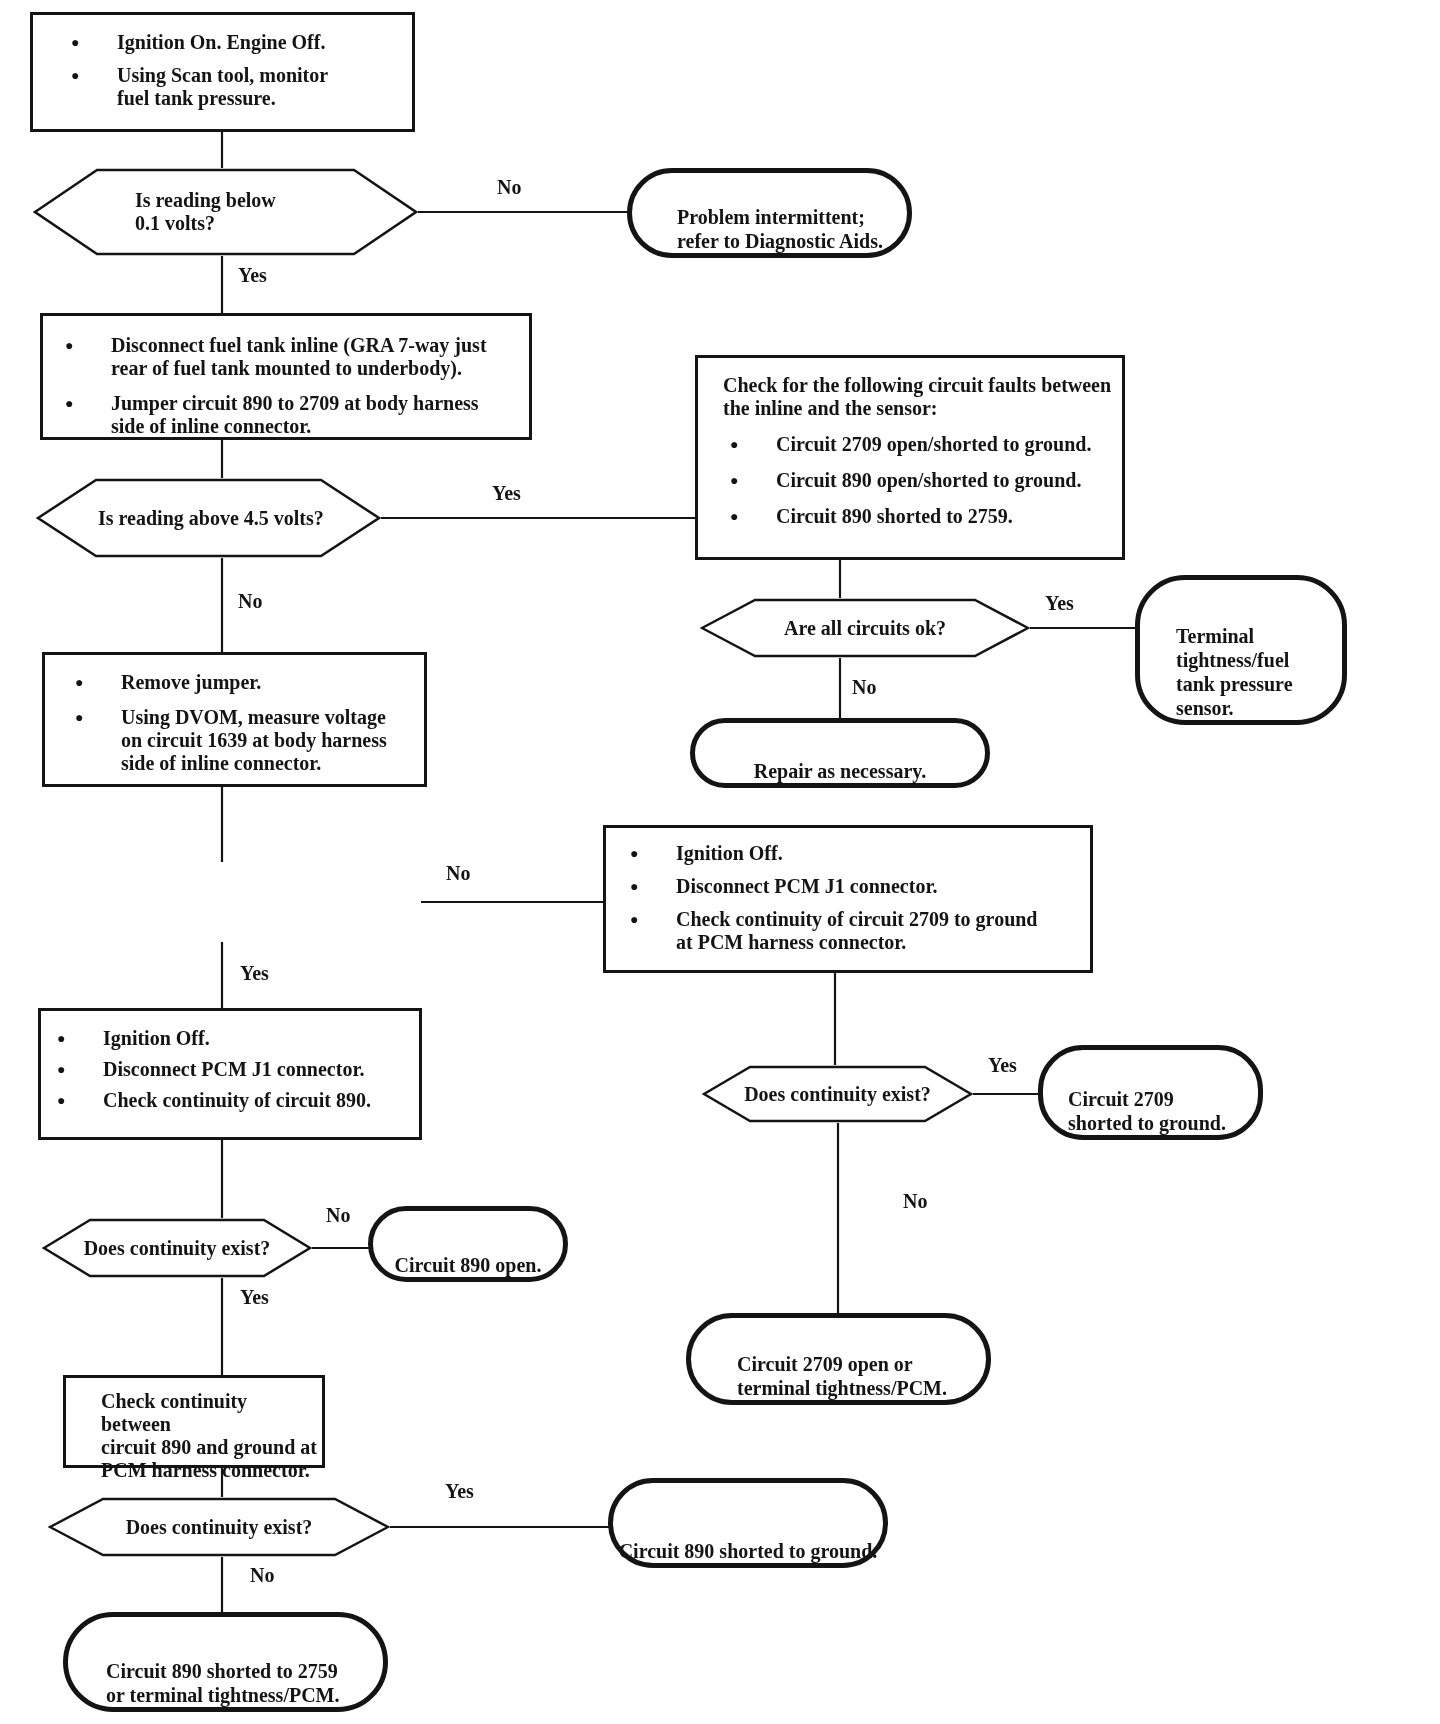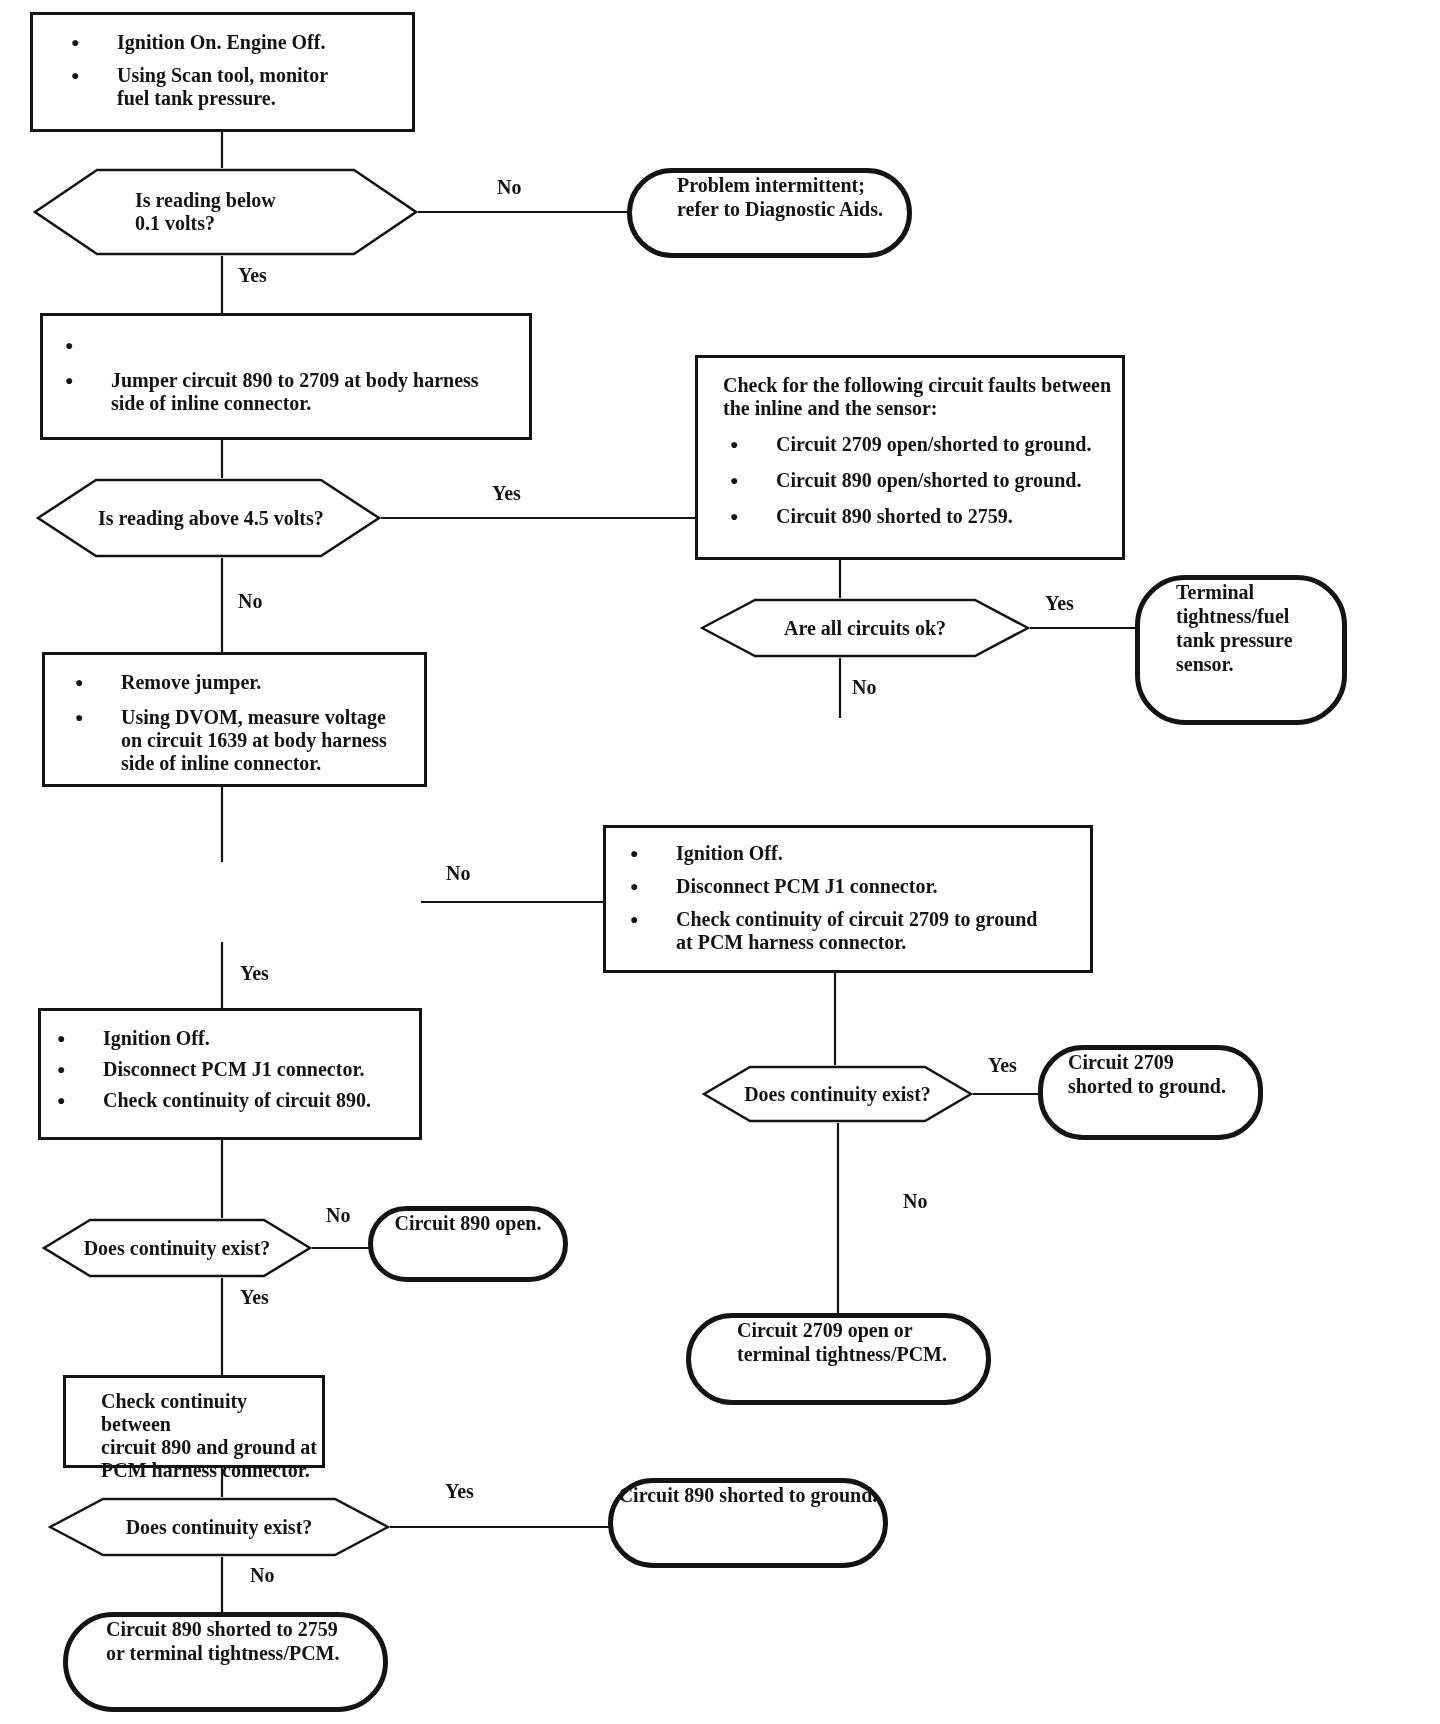--- a/index.html
+++ b/index.html
@@ -17,21 +17,21 @@
   .dot{flex:none;width:46px;font-size:14px;line-height:23px;}
   .btext,.intro,.plain{font-size:20px;line-height:23px;white-space:pre-line;}
   
   .hex{background:transparent;}
   .hex svg{position:absolute;left:0;top:0;}
   .hex polygon{fill:#ffffff;stroke:#141414;stroke-width:2.5;}
   .hex-label{position:relative;display:flex;align-items:center;height:100%;
     font-size:20px;line-height:23px;white-space:pre-line;}
   .hex-label.center{justify-content:center;text-align:center;}
   
-  .pill{border:5px solid #141414;background:#fff;display:flex;align-items:flex-start;}
+  .pill{border:5px solid #141414;background:#fff;display:flex;align-items:flex-end;}
   .plabel{font-size:20px;line-height:24px;white-space:pre-line;}
   .pill.center{justify-content:center;text-align:center;}
   
   .edge-label{position:absolute;font-size:20px;line-height:22px;}
 </style>
 </head>
 <body>
 
 <div id="canvas">
 
@@ -80,20 +80,22 @@
   </div>
 
   <div class="node pill" style="left:627px;top:168px;width:285px;height:90px;border-radius:45px;padding-left:45px">
     <div class="plabel">Problem intermittent;
 refer to Diagnostic Aids.</div>
   </div>
 
   <div class="node box" style="left:40px;top:313px;width:492px;height:127px;--bl:22px;padding-top:18px;gap:12px">
     <div class="bullet-row">
       <span class="dot">●</span>
+      <div class="btext">Disconnect fuel tank inline (GRA 7-way just
+rear of fuel tank mounted to underbody).</div>
     </div>
     <div class="bullet-row">
       <span class="dot">●</span>
       <div class="btext">Jumper circuit 890 to 2709 at body harness
 side of inline connector.</div>
     </div>
   </div>
 
   <div class="node hex" style="left:36px;top:478px;width:345px;height:80px">
     <svg width="345" height="80" viewBox="0 0 345 80">
@@ -126,20 +128,23 @@
     <div class="hex-label center">Are all circuits ok?</div>
   </div>
 
   <div class="node pill" style="left:1135px;top:575px;width:212px;height:150px;border-radius:50px;padding-left:36px">
     <div class="plabel">Terminal
 tightness/fuel
 tank pressure
 sensor.</div>
   </div>
 
+  <div class="node pill center" style="left:690px;top:718px;width:300px;height:70px;border-radius:35px">
+    <div class="plabel">Repair as necessary.</div>
+  </div>
 
   <div class="node box" style="left:42px;top:652px;width:385px;height:135px;--bl:30px;padding-top:16px;gap:12px">
     <div class="bullet-row">
       <span class="dot">●</span>
       <div class="btext">Remove jumper.</div>
     </div>
     <div class="bullet-row">
       <span class="dot">●</span>
       <div class="btext">Using DVOM, measure voltage
 on circuit 1639 at body harness

